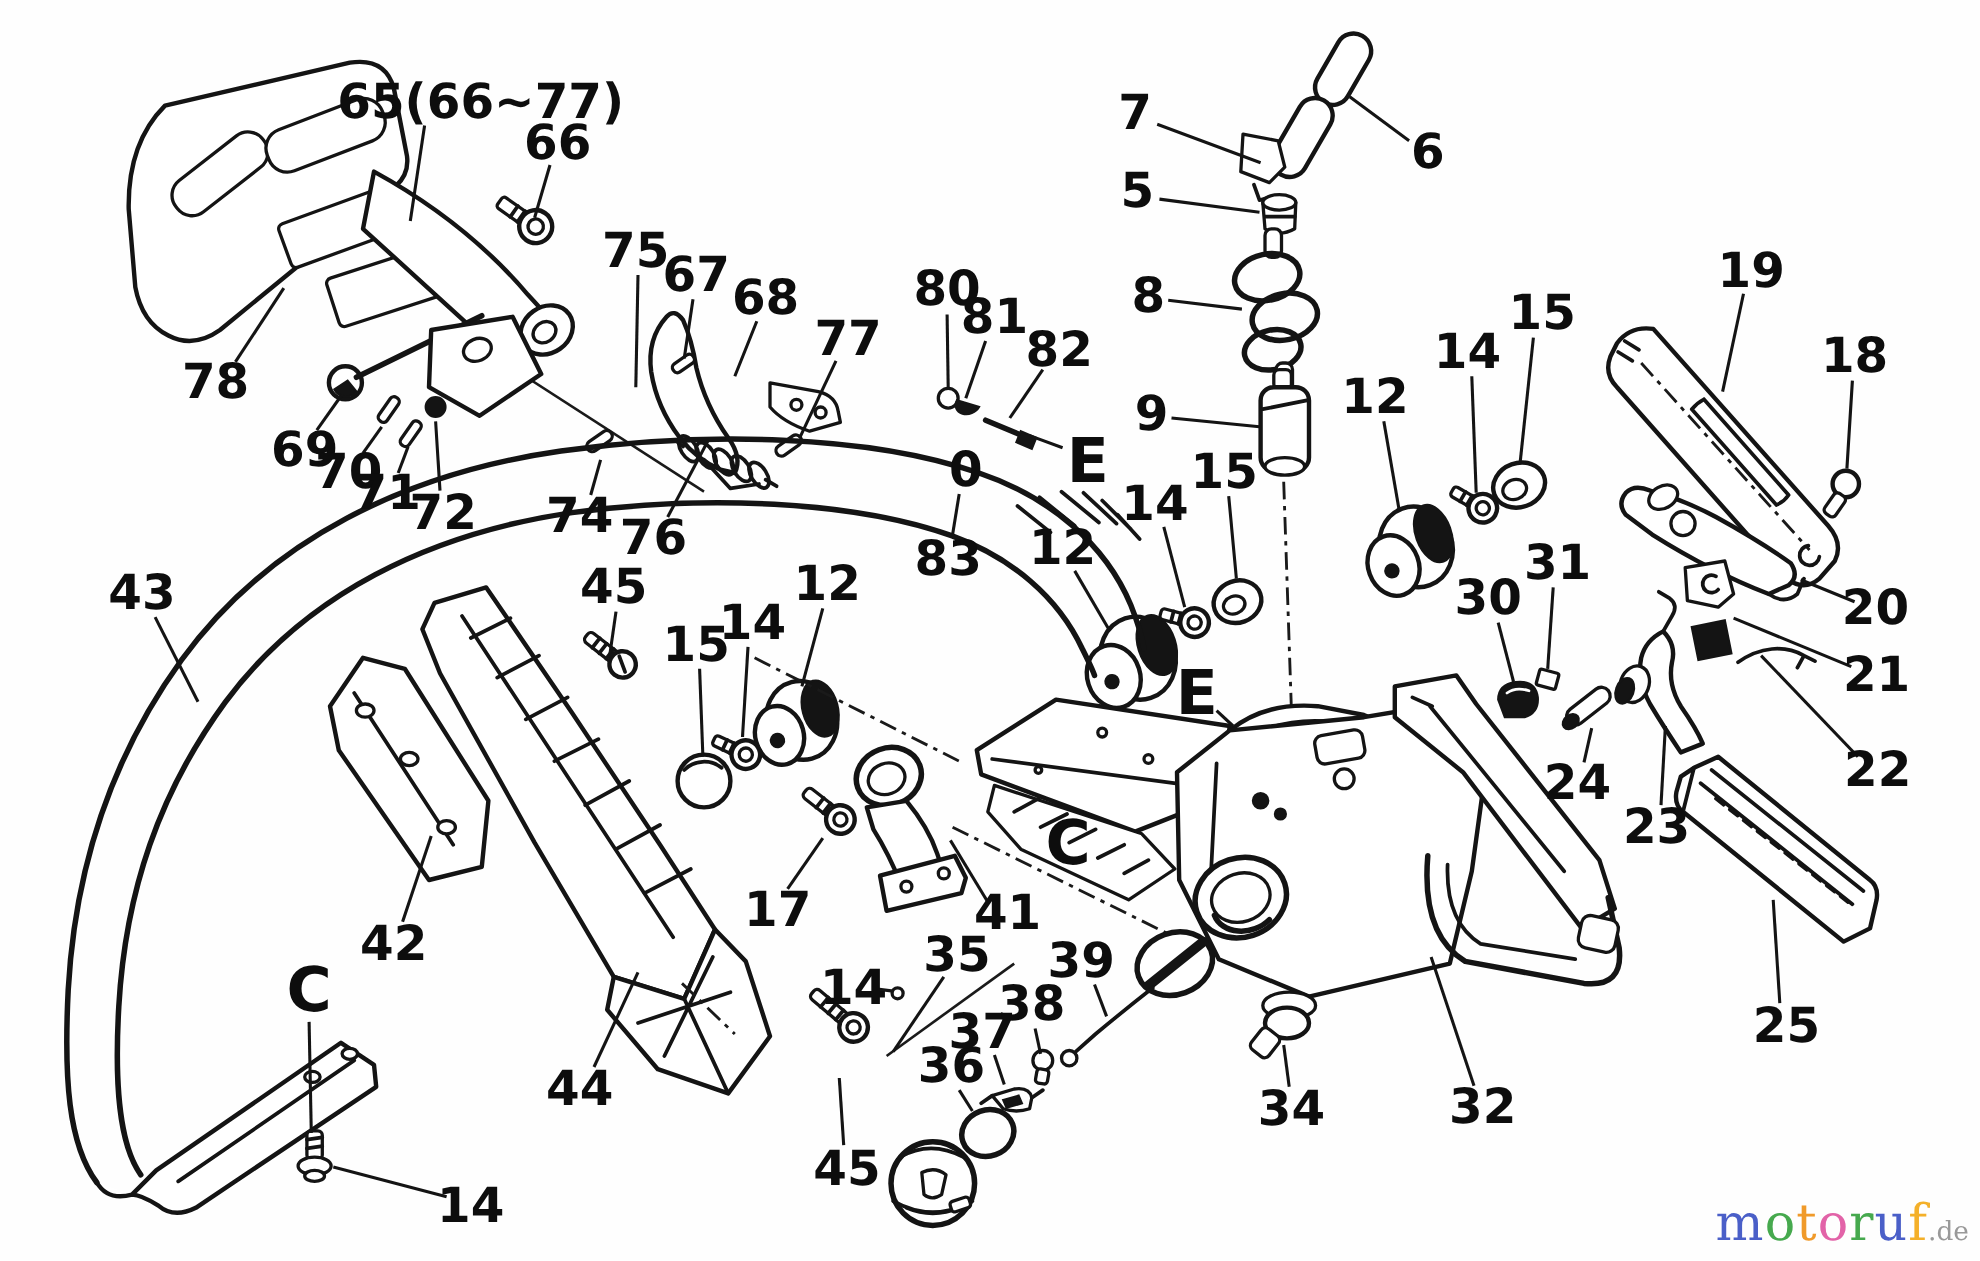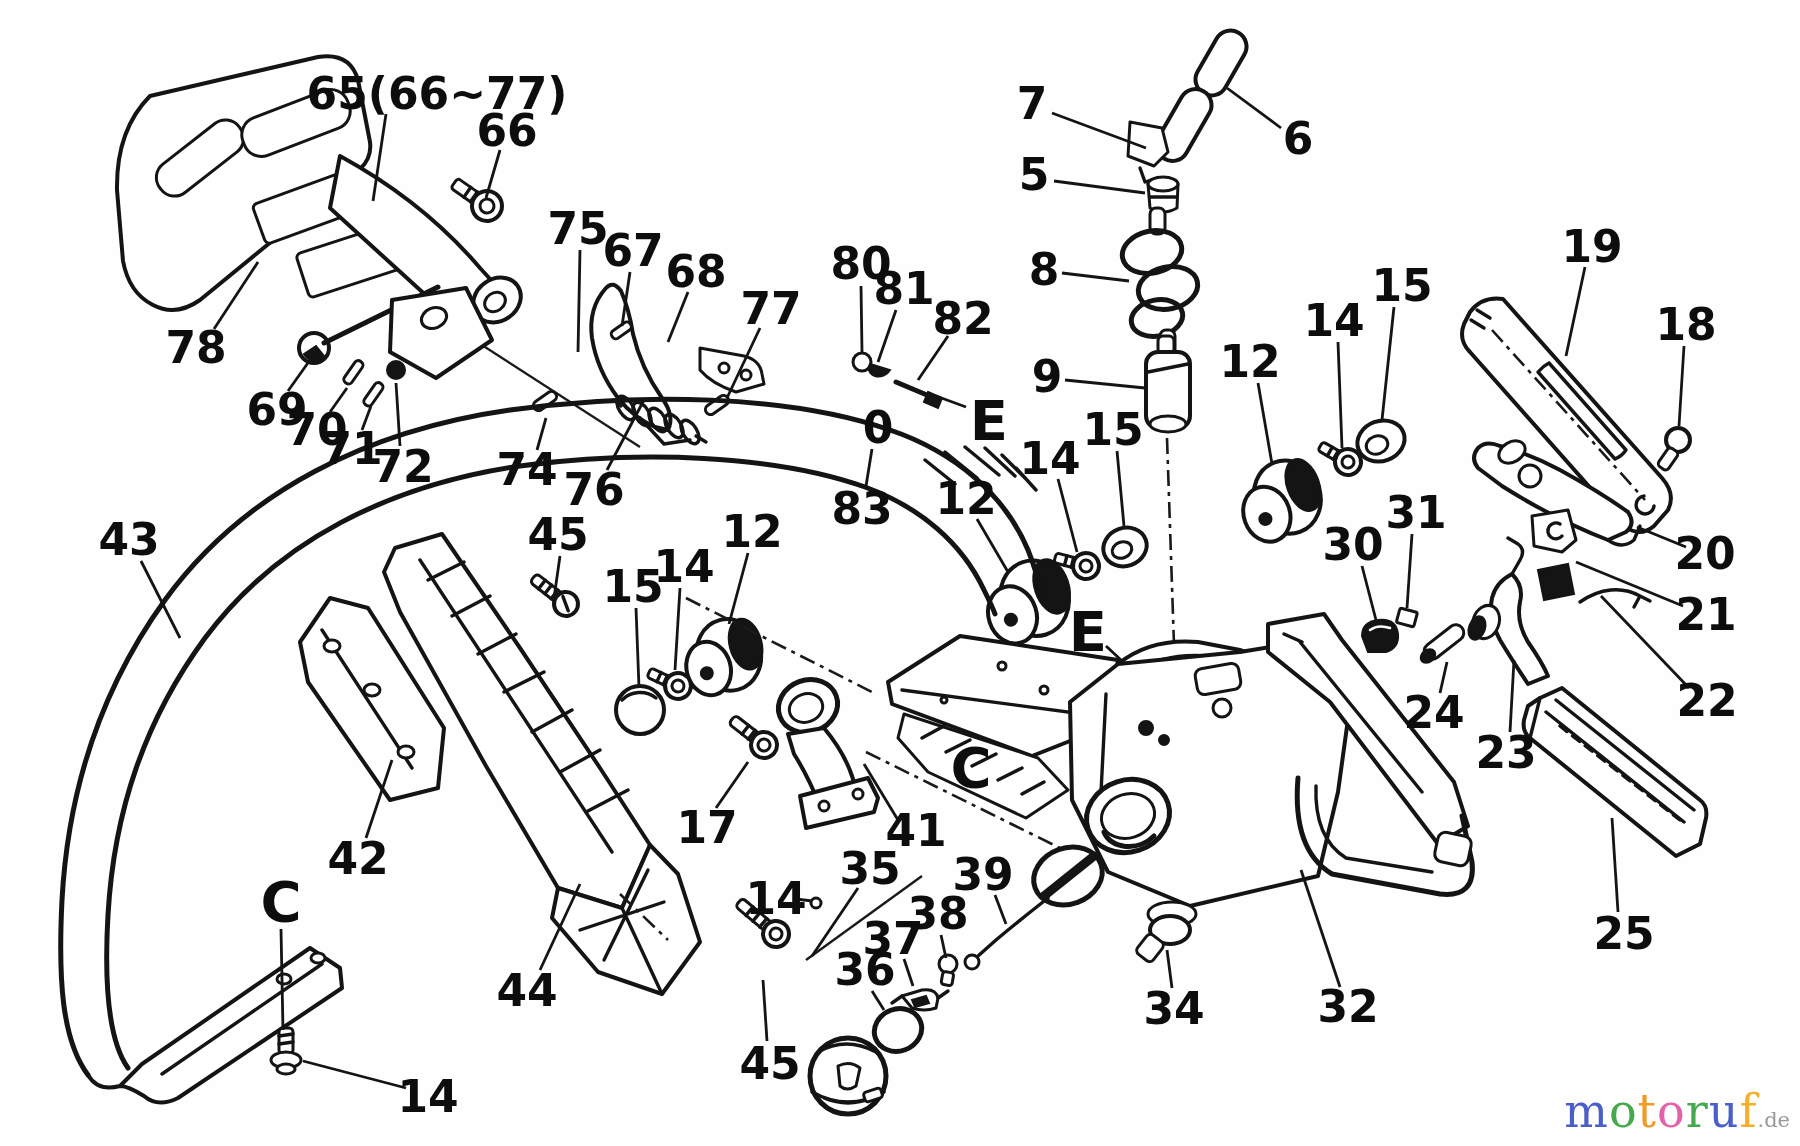--- a/index.html
+++ b/index.html
@@ -9,21 +9,21 @@
   .part{fill:#ffffff;stroke:#141414;stroke-width:4;stroke-linejoin:round;stroke-linecap:round;}
   .part.thin{stroke-width:3;}
   .part.fat{stroke-width:5;}
   .wire{fill:none;stroke:#141414;stroke-width:3.4;stroke-linecap:round;stroke-linejoin:round;}
   .wire.fat{stroke-width:5;}
   .dark{fill:#141414;stroke:#141414;stroke-width:2;}
   .ddot{fill:none;stroke:#1a1a1a;stroke-width:2.6;stroke-dasharray:16 6 4 6;}
   .asmline{fill:none;stroke:#1a1a1a;stroke-width:2.4;}
   #watermark{position:absolute;font-family:"DejaVu Serif",serif;font-size:46px;
              letter-spacing:1px;bottom:8px;right:10px;user-select:none;}
-  #watermark .de{font-size:21px;color:#999;letter-spacing:0;}
+  #watermark .de{font-size:24px;color:#999;letter-spacing:0;}
 </style>
 </head>
 <body>
 
 <div id="stage">
 <svg width="1800" height="1146" viewBox="0 0 1800 1146">
 
   <g>
     <path class="part" d="M 150,96 L 318,57 Q 350,52 358,80 L 370,142 Q 372,158 360,169
                            L 200,300 Q 176,317 153,305 Q 129,293 123,261 L 117,190 Q 116,130 150,96 Z"></path>

